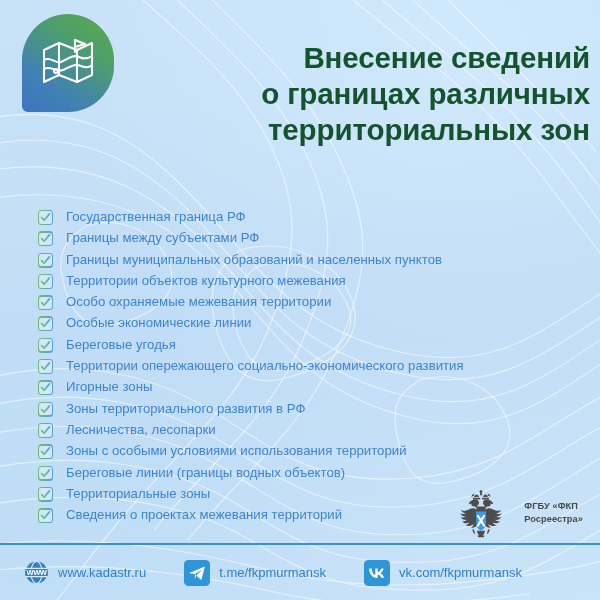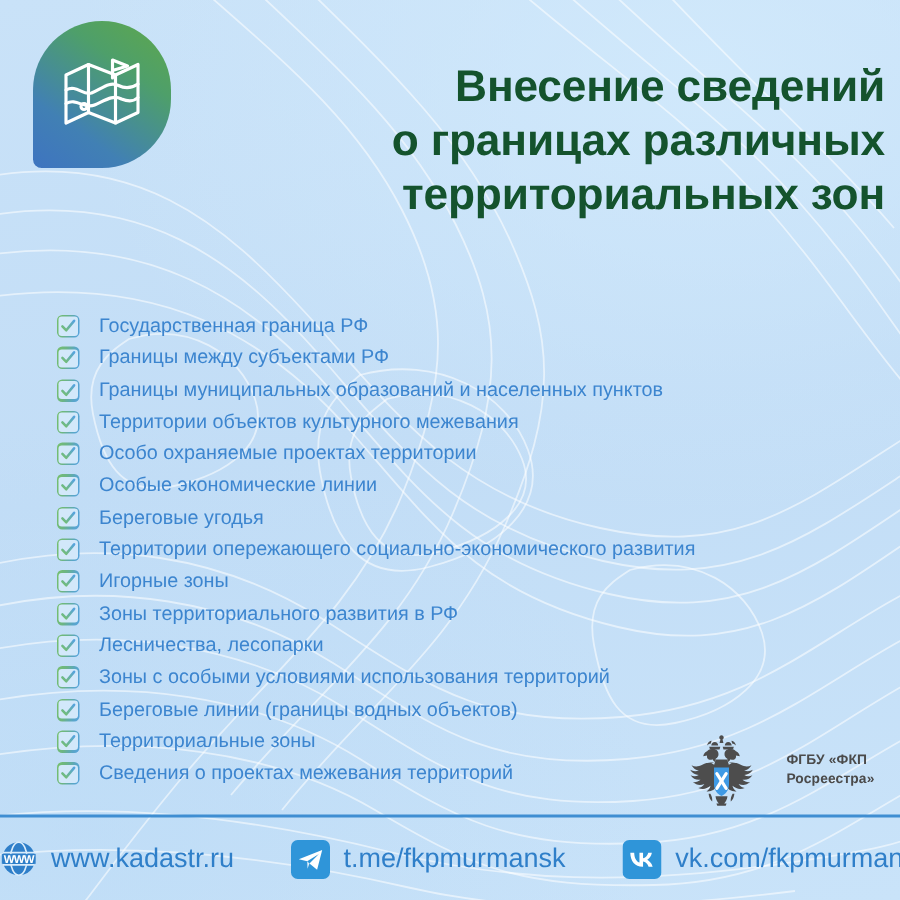--- a/index.html
+++ b/index.html
@@ -161,31 +161,32 @@
     background: #3f8ed2;
     z-index: 4;
   }
   .footer {
     position: absolute;
     left: 0; right: 0; bottom: 0;
     height: 55px;
     z-index: 4;
     display: flex;
     align-items: center;
+    padding-left: 24px;
     gap: 38px;
   }
   .flink {
     display: flex;
     align-items: center;
     gap: 9px;
     text-decoration: none;
   }
   .flink-label {
     color: #2f7fc9;
-    font-size: 18px;
+    font-size: 13px;
     white-space: nowrap;
   }
   .fic { flex: 0 0 auto; display: block; }
 </style>
 </head>
 <body>
 
 <div class="poster">
 
   <div class="bg-wash"></div>
@@ -310,21 +311,21 @@
               <defs>
                 <linearGradient id="ckg4" x1="0" y1="1" x2="1" y2="0">
                   <stop offset="0%" stop-color="#76c06d"></stop>
                   <stop offset="100%" stop-color="#56a3de"></stop>
                 </linearGradient>
               </defs>
               <path d="M1.6 5.6 L4.2 8.2 L9.4 1.9"></path>
             </svg>
           </span>
         </span>
-        <span class="item-label">Особо охраняемые проектах территории</span>
+        <span class="item-label">Особо охраняемые межевания территории</span>
       </li>
       <li class="item">
         <span class="cbox">
           <span class="cbox-inner">
             <svg width="11" height="11" viewBox="0 0 11 11" fill="none" stroke="url(#ckg5)" stroke-width="1.7" stroke-linecap="round" stroke-linejoin="round">
               <defs>
                 <linearGradient id="ckg5" x1="0" y1="1" x2="1" y2="0">
                   <stop offset="0%" stop-color="#76c06d"></stop>
                   <stop offset="100%" stop-color="#56a3de"></stop>
                 </linearGradient>

